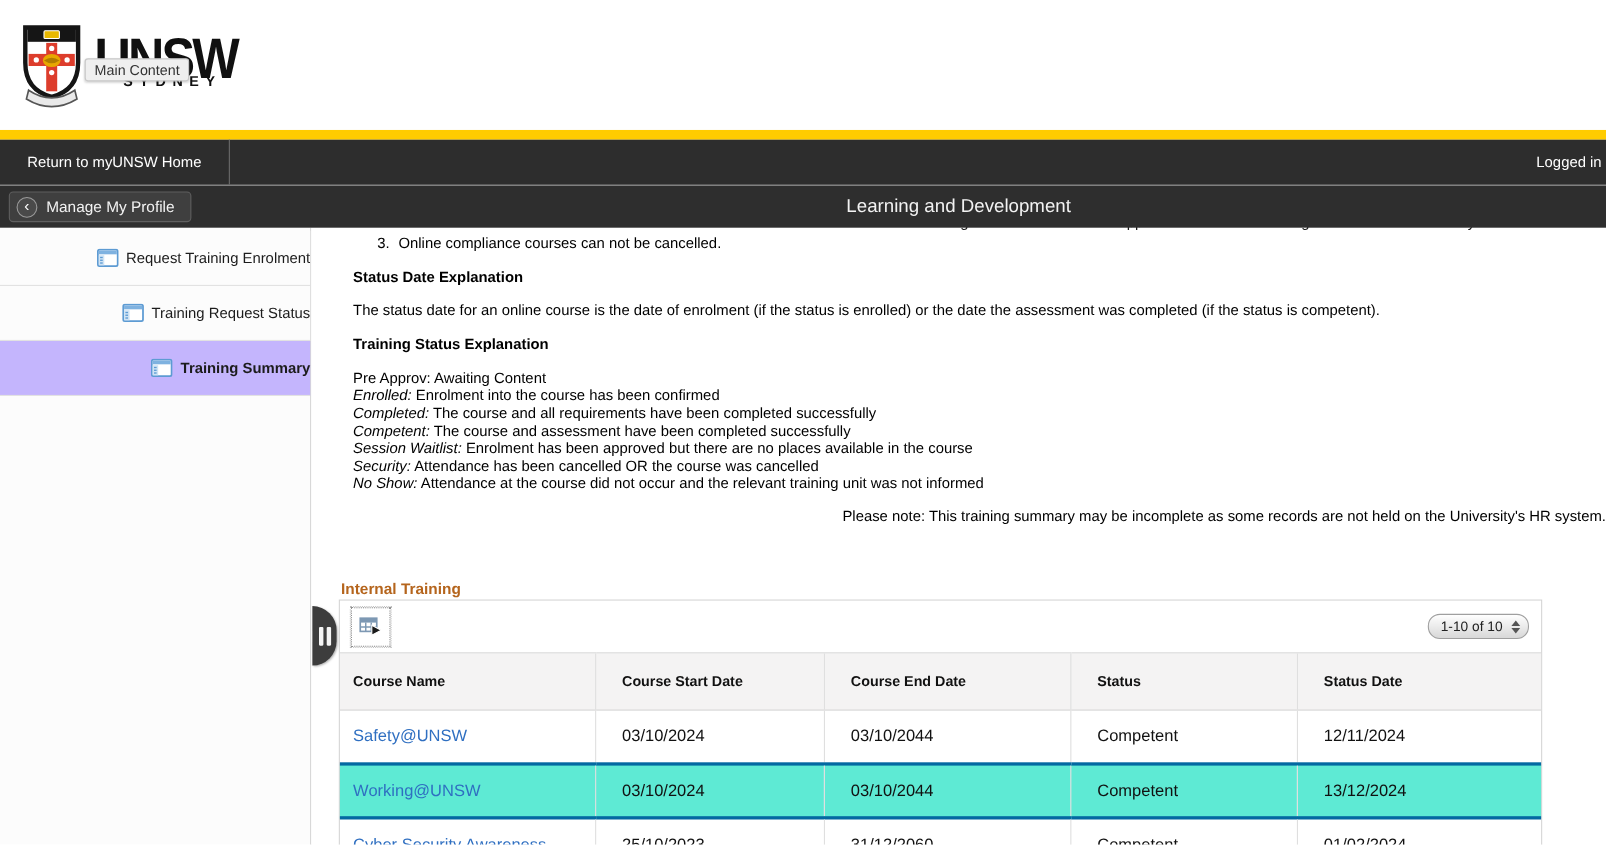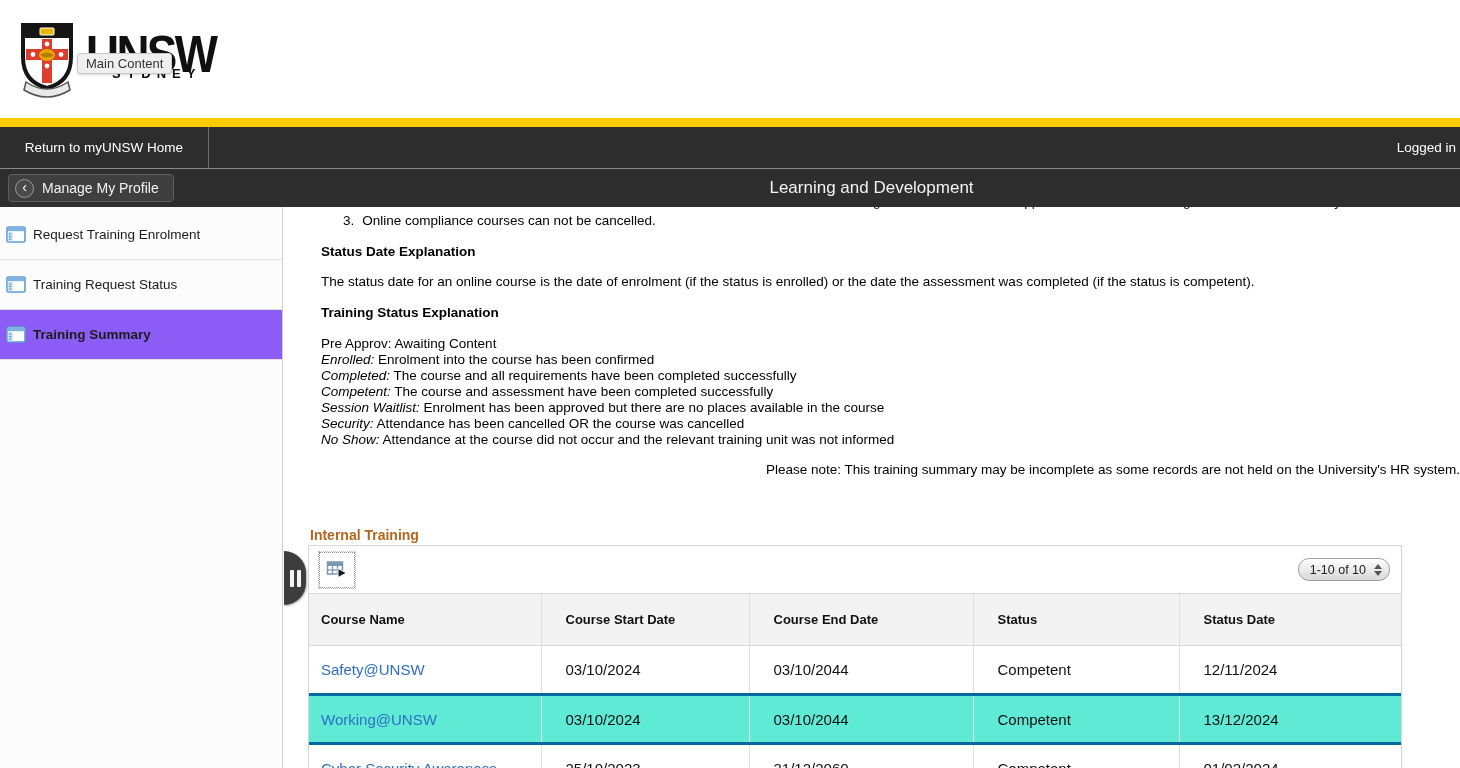--- a/index.html
+++ b/index.html
@@ -32,23 +32,23 @@
               color:#f2f2f2; font-size:14px; cursor:pointer; }
   .back-chevron { width:19px; height:19px; border-radius:50%; background:#4a4a4a; border:1px solid #9a9a9a;
                   display:flex; align-items:center; justify-content:center; color:#fff; font-size:14px;
                   line-height:1; padding-bottom:2px; }
   .page-title { position:absolute; left:283px; right:0; top:0; height:100%; display:flex;
                 align-items:center; justify-content:center; color:#f2f2f2; font-size:17px; }
 
   
   .main { position:relative; display:flex; height:561px; }
   .sidebar { width:283px; background:#fcfcfc; border-right:1px solid #cfcfcf; padding-top:3px; }
-  .side-item { height:50px; display:flex; align-items:center; gap:7px; padding-left:6px;
-               border-bottom:1px solid #e2e2e2; font-size:13.5px; color:#1c1c1c; cursor:pointer; background:#fcfcfc; }
-  .side-item.active { background:#8b5cf6; font-weight:bold; }
+  .side-item { height:50px; display:flex; align-items:center; gap:7px; padding-left:20px;
+               border-bottom:1px solid #e2e2e2; font-size:13.5px; color:#1c1c1c; cursor:pointer; background:#fcfcfc;justify-content:flex-end; }
+  .side-item.active { background:#c4b5fd; font-weight:bold; }
   .side-icon { flex:0 0 auto; }
 
   .content { position:relative; flex:1; background:#fff; }
   .clipped-line { position:absolute; top:-13px; left:590px; font-size:13.5px; color:#1a1a1a;
                   word-spacing:140px; white-space:nowrap; z-index:1; }
 
   .list-line { margin:6px 0 0 60px; font-size:13.5px; line-height:16px; }
   .list-line .num { margin-right:8px; }
   .h-bold { margin:15px 0 0 38px; font-size:13.5px; font-weight:bold; line-height:16px; }
   .para  { margin:14px 0 0 38px; font-size:13.5px; line-height:16px; }

